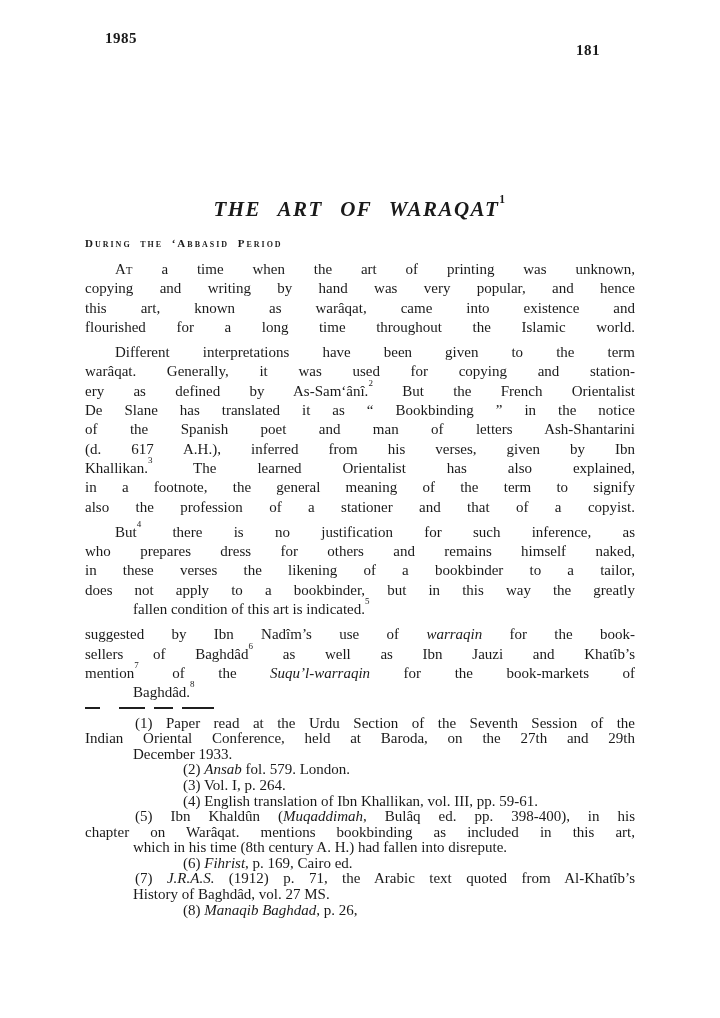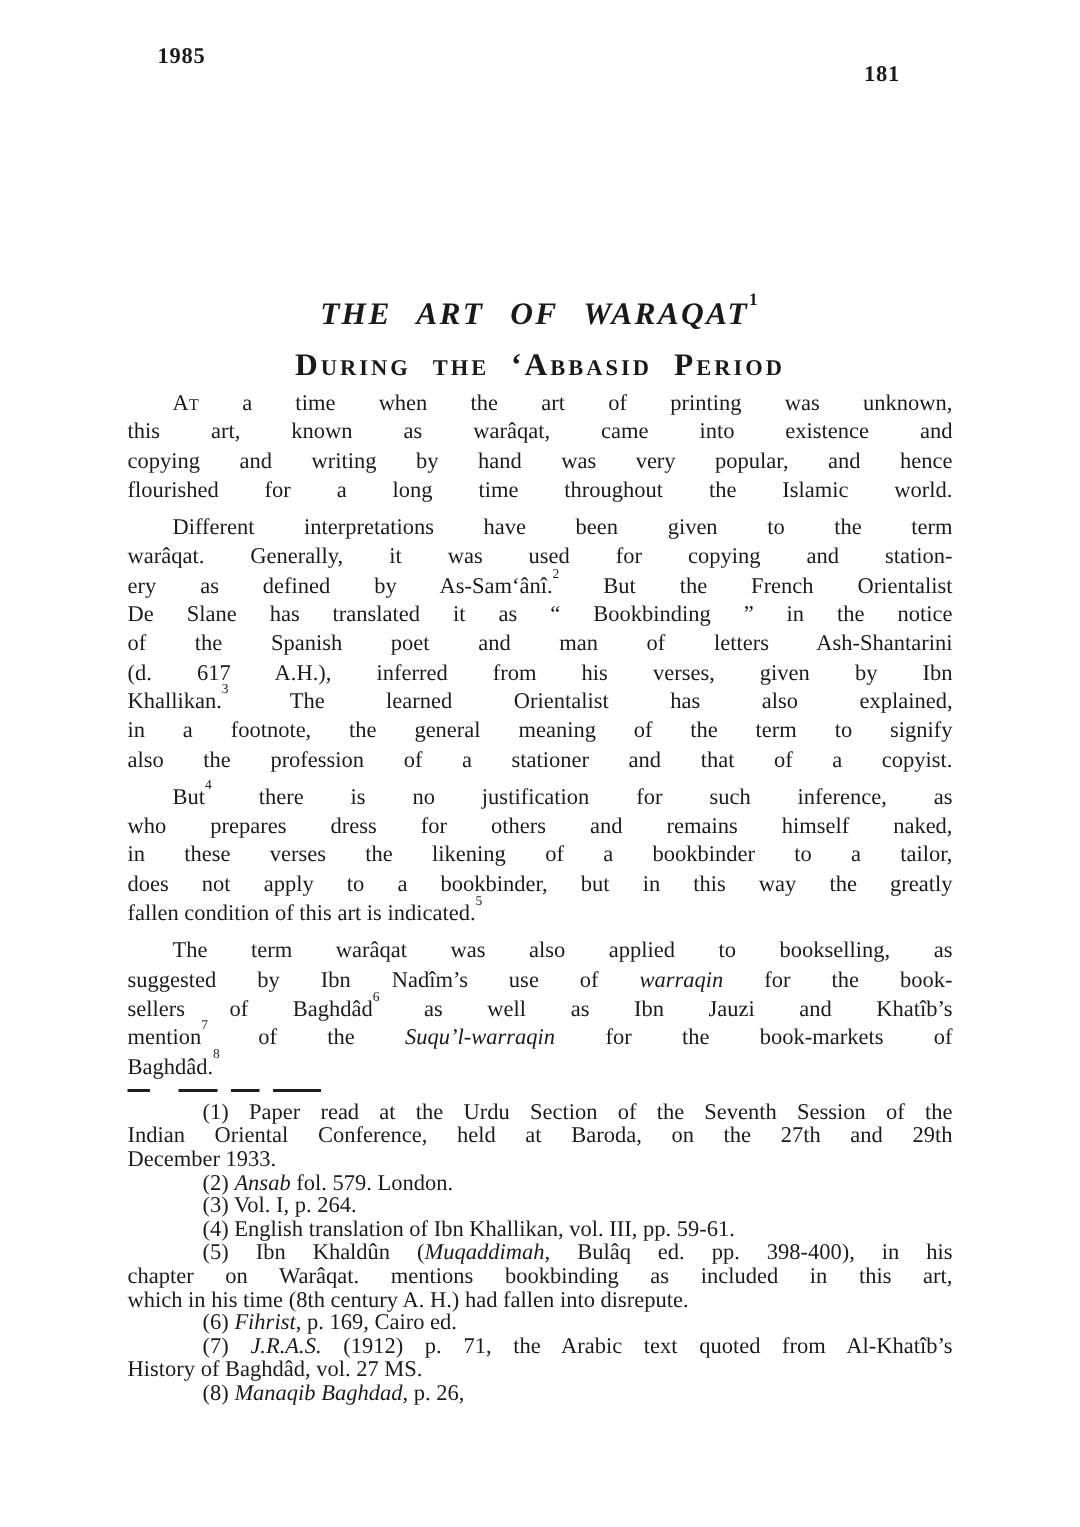--- a/index.html
+++ b/index.html
@@ -26,34 +26,34 @@
     margin: 136px 0 0 0;
     text-align: center;
     font-size: 21px; line-height: 24px;
     font-weight: bold; font-style: italic;
     letter-spacing: 1.5px; word-spacing: 0.5em;
   }
   .title sup { font-size: 55%; font-style: normal; }
 
   .subtitle {
     margin: 12px 0 0 0;
-    text-align: center;
-    font-size: 21px; line-height: 20px;
+    text-align: left;
+    font-size: 11px; line-height: 20px;
     font-weight: bold;
     font-variant: small-caps;
     letter-spacing: 2px; word-spacing: 0.35em;
   }
 
   .bodytext { margin-top: 7px; font-size: 15px; }
   .bodytext .para + .para { margin-top: 6px; }
   .bodytext .line { line-height: 19.3px; }
   .bodytext .ind { text-indent: 30px; }
 
   .line { text-align: justify; text-align-last: justify; }
-  .line.last { text-align-last: left; }
+  .line.last { text-align-last: left; margin-left: 48px; }
 
   sup { font-size: 60%; line-height: 0; position: relative; top: -0.45em; font-weight: inherit; }
   i, .it { font-style: italic; }
   .sc { font-variant: small-caps; }
 
   .fnsep { margin-top: 4px; height: 2px; font-size: 0; }
   .fnsep i { display: inline-block; height: 2px; background: #1f1f1f; vertical-align: top; }
   .fnsep i:nth-child(1) { width: 15px; margin-right: 19px; }
   .fnsep i:nth-child(2) { width: 26px; margin-right: 9px; }
   .fnsep i:nth-child(3) { width: 19px; margin-right: 9px; }
@@ -73,22 +73,22 @@
     <span class="pagenum">181</span>
   </div>
 
   <h1 class="title"><span>THE ART OF WARAQAT</span><sup>1</sup></h1>
 
   <h2 class="subtitle">During the ‘Abbasid Period</h2>
 
   <div id="body" class="bodytext">
       <div class="para">
         <div class="line ind">A<span class="sc">t</span> a time when the art of printing was unknown,</div>
+        <div class="line">copying and writing by hand was very popular, and hence</div>
         <div class="line">this art, known as warâqat, came into existence and</div>
-        <div class="line">copying and writing by hand was very popular, and hence</div>
         <div class="line">flourished for a long time throughout the Islamic world.</div>
       </div>
       <div class="para">
         <div class="line ind">Different interpretations have been given to the term</div>
         <div class="line">warâqat.  Generally, it was used for copying and station-</div>
         <div class="line">ery as defined by As-Sam‘ânî.<sup>2</sup>  But the French Orientalist</div>
         <div class="line">De Slane has translated it as “ Bookbinding ” in the notice</div>
         <div class="line">of the Spanish poet and man of letters Ash-Shantarini</div>
         <div class="line">(d. 617 A.H.), inferred from his verses, given by Ibn</div>
         <div class="line">Khallikan.<sup>3</sup>  The learned Orientalist has also explained,</div>
@@ -96,21 +96,20 @@
         <div class="line">also the profession of a stationer and that of a copyist.</div>
       </div>
       <div class="para">
         <div class="line ind">But<sup>4</sup> there is no justification for such inference, as</div>
         <div class="line">who prepares dress for others and remains himself naked,</div>
         <div class="line">in these verses the likening of a bookbinder to a tailor,</div>
         <div class="line">does not apply to a bookbinder, but in this way the greatly</div>
         <div class="line last">fallen condition of this art is indicated.<sup>5</sup></div>
       </div>
       <div class="para">
-        <div class="line ind">The term warâqat was also applied to bookselling, as</div>
         <div class="line">suggested by Ibn Nadîm’s use of <i>warraqin</i> for the  book-</div>
         <div class="line">sellers of Baghdâd<sup>6</sup>  as well as Ibn Jauzi and Khatîb’s</div>
         <div class="line">mention<sup>7</sup> of the <i>Suqu’l-warraqin</i> for the book-markets of</div>
         <div class="line last">Baghdâd.<sup>8</sup></div>
       </div>
     </div>
 
   <div class="fnsep"><i></i><i></i><i></i><i></i></div>
 
   <div id="footnotes" class="footnotes">

